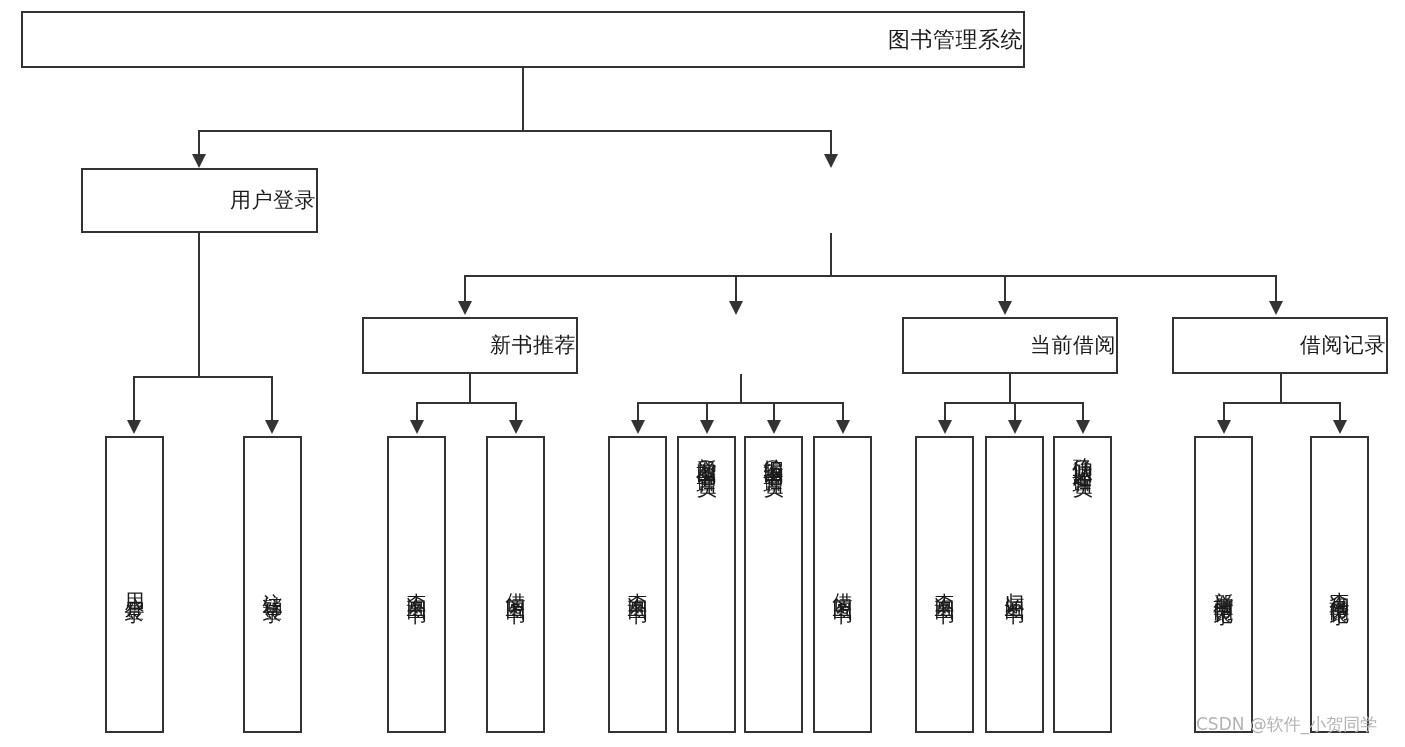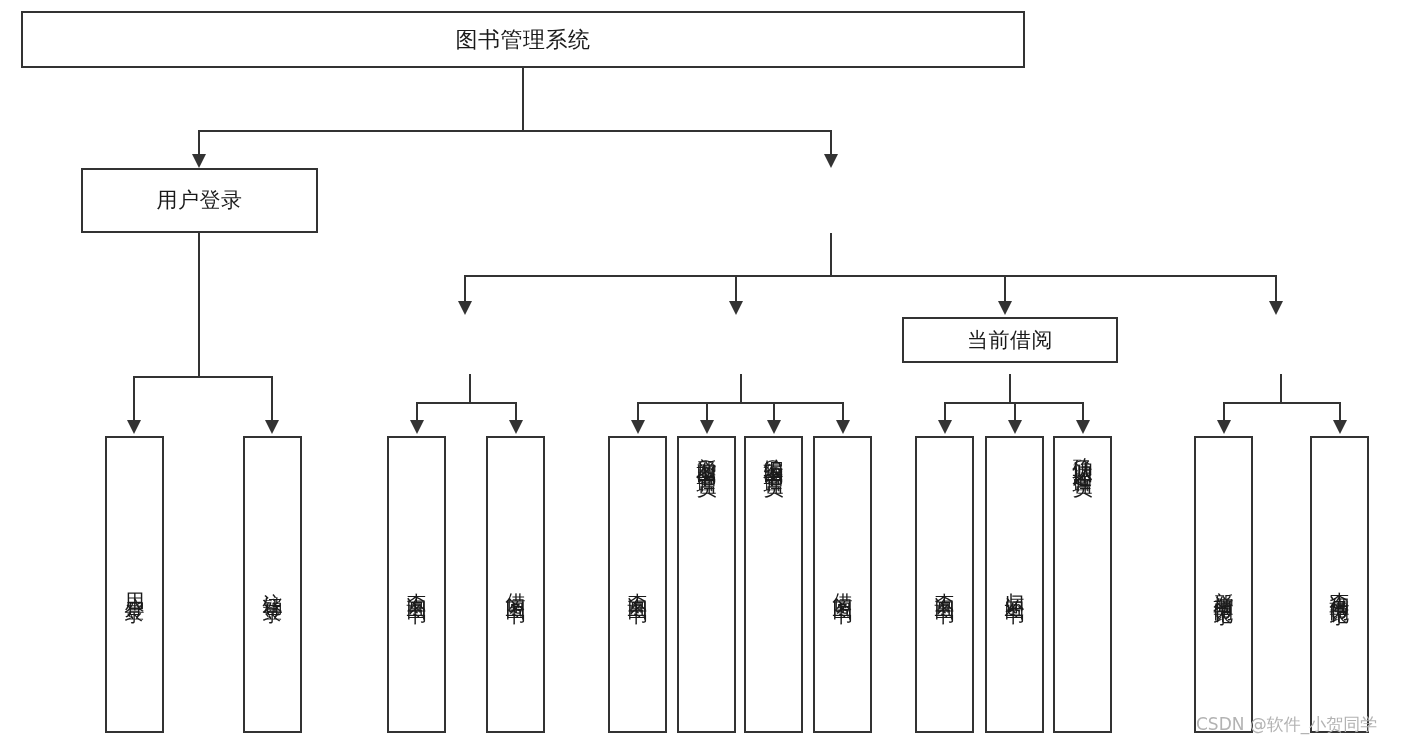--- a/index.html
+++ b/index.html
@@ -19,21 +19,21 @@
     overflow: hidden;
   }
   
   .node {
     position: absolute;
     box-sizing: border-box;
     background: #ffffff;
     border: 2px solid #333333;
     display: flex;
     align-items: center;
-    justify-content: center;
+    justify-content: flex-end;
     color: #1a1a1a;
   }
   .node .label {
     display: block;
     text-align: center;
     line-height: 1.15;
     white-space: nowrap;
   }
   
   .node.horiz .label {
@@ -156,22 +156,28 @@
   <div class="arrow" style="left:1333px; top:420px;"></div>
 
   <div class="node horiz root" style="left:21px; top:11px; width:1004px; height:57px;">
     <span class="label">图书管理系统</span>
   </div>
 
   <div class="node horiz" style="left:81px; top:168px; width:237px; height:65px;">
     <span class="label">用户登录</span>
   </div>
 
-  <div class="node horiz" style="left:902px; top:317px; width:216px; height:46px;">
+  <div class="node horiz" style="left:362px; top:317px; width:216px; height:57px;">
+    <span class="label">新书推荐</span>
+  </div>
+  <div class="node horiz" style="left:902px; top:317px; width:216px; height:57px;">
     <span class="label">当前借阅</span>
+  </div>
+  <div class="node horiz" style="left:1172px; top:317px; width:216px; height:57px;">
+    <span class="label">借阅记录</span>
   </div>
 
   <div class="node vert" style="left:105px; top:436px; width:59px; height:297px;">
     <span class="label">用户登录</span>
   </div>
   <div class="node vert" style="left:243px; top:436px; width:59px; height:297px;">
     <span class="label">注销登录</span>
   </div>
 
   <div class="node vert" style="left:387px; top:436px; width:59px; height:297px;">

